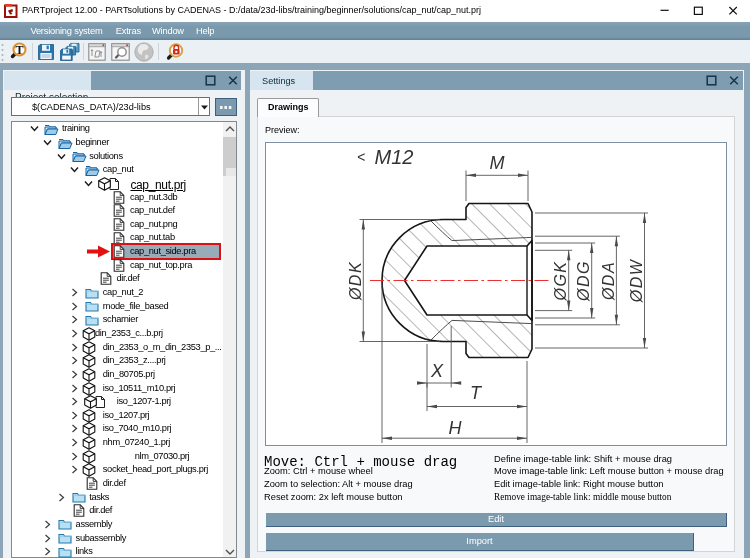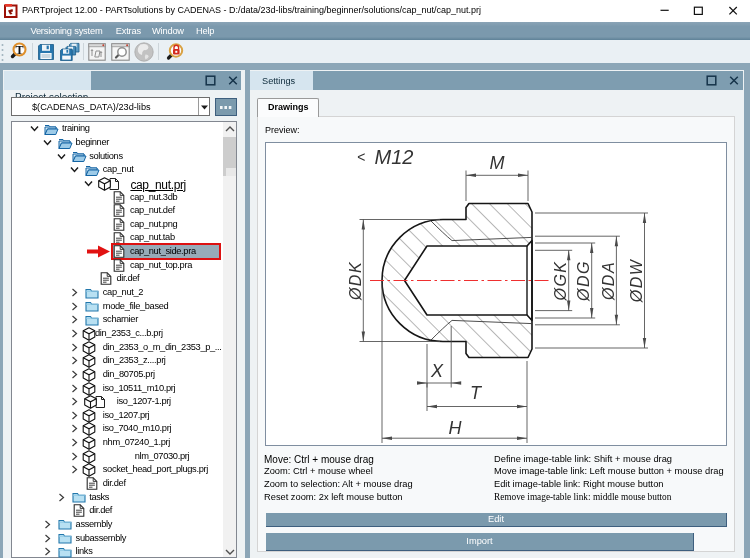--- a/index.html
+++ b/index.html
@@ -466,21 +466,21 @@
     <line x1="427" y1="406.5" x2="527" y2="406.5" stroke="#4a4a4a" stroke-width="0.85"></line>
     <polygon points="427,406.5 437.0,404.8 437.0,408.2" fill="#4a4a4a"></polygon>
     <polygon points="527,406.5 517.0,404.8 517.0,408.2" fill="#4a4a4a"></polygon>
     <text x="475.5" y="399" font-size="18" font-style="italic" fill="#333333" text-anchor="middle" font-family="Liberation Sans,sans-serif">T</text>
     <line x1="382" y1="284" x2="382" y2="443" stroke="#4a4a4a" stroke-width="0.85"></line>
     <line x1="382" y1="438.2" x2="527" y2="438.2" stroke="#4a4a4a" stroke-width="0.85"></line>
     <polygon points="382,438.2 392.0,436.5 392.0,439.9" fill="#4a4a4a"></polygon>
     <polygon points="527,438.2 517.0,436.5 517.0,439.9" fill="#4a4a4a"></polygon>
     <text x="455" y="434" font-size="18" font-style="italic" fill="#333333" text-anchor="middle" font-family="Liberation Sans,sans-serif">H</text>
   </svg>
-<div class="lbl" style="left:264px;top:453.5px;font-size:10px;color:#000;">Move: Ctrl + mouse drag</div>
+<div class="lbl" style="left:264px;top:453.5px;font-size:14px;color:#000;font-family:Liberation Mono, monospace;">Move: Ctrl + mouse drag</div>
 <div class="lbl" style="left:494px;top:453.5px;font-size:9.3px;color:#000;">Define image-table link: Shift + mouse drag</div>
 <div class="lbl" style="left:264px;top:466.4px;font-size:9.3px;color:#000;">Zoom: Ctrl + mouse wheel</div>
 <div class="lbl" style="left:494px;top:466.4px;font-size:9.3px;color:#000;">Move image-table link: Left mouse button + mouse drag</div>
 <div class="lbl" style="left:264px;top:479.3px;font-size:9.3px;color:#000;">Zoom to selection: Alt + mouse drag</div>
 <div class="lbl" style="left:494px;top:479.3px;font-size:9.3px;color:#000;">Edit image-table link: Right mouse button</div>
 <div class="lbl" style="left:264px;top:492.2px;font-size:9.3px;color:#000;">Reset zoom: 2x left mouse button</div>
 <div class="lbl" style="left:494px;top:492.2px;font-size:9.3px;color:#000;font-family:Liberation Serif, serif;">Remove image-table link: middle mouse button</div>
 <div class="abs" style="left:266px;top:513px;width:461px;height:14.2px;background:#7b9aad;border-right:1.5px solid #3e5f7e;border-bottom:1.5px solid #3e5f7e;box-sizing:border-box;text-align:center;font-size:9.3px;color:#fff;line-height:13.2px;">Edit</div>
 <div class="abs" style="left:266px;top:532.8px;width:428px;height:18px;background:#7b9aad;border-right:1.5px solid #3e5f7e;border-bottom:1.5px solid #3e5f7e;box-sizing:border-box;text-align:center;font-size:9.3px;color:#fff;line-height:17px;">Import</div>
 </body></html>

